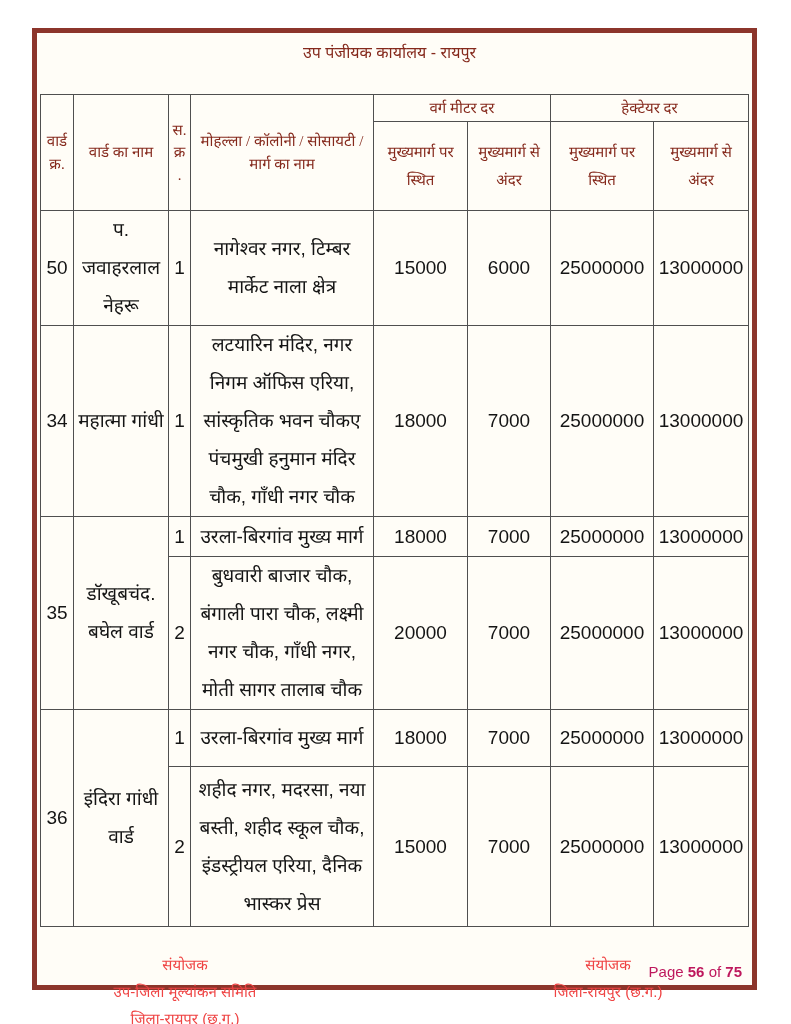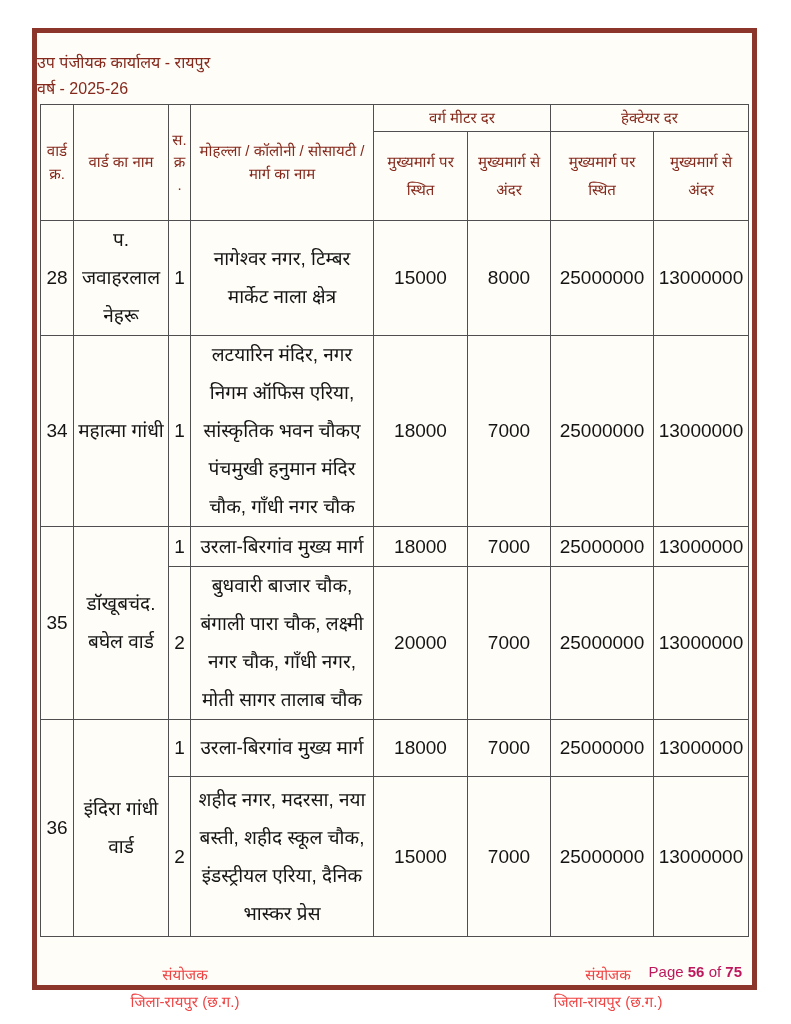--- a/index.html
+++ b/index.html
@@ -7,34 +7,34 @@
     width:791px;height:1024px;position:relative;background:#ffffff;
     font-family:"Liberation Sans","DejaVu Sans",sans-serif;
     -webkit-font-smoothing:antialiased;
   }
   .page{
     position:absolute;left:32px;top:28px;width:715px;height:952px;
     border:5px solid #8c352b;background:#fffdf7;box-sizing:content-box;
   }
   
   .doc-header{
-    text-align:left;padding:17px 10px 0 0;color:#85291c;
+    text-align:center;padding:7px 10px 0 0;color:#85291c;
     font-size:16px;line-height:1.65;height:52px;
   }
   
   table.rates{
     border-collapse:collapse;table-layout:fixed;width:708px;
     margin:2px 0 0 3px;
   }
   table.rates th, table.rates td{
     border:1px solid #4f4f4f;text-align:center;vertical-align:middle;
     overflow:hidden;padding:0 3px;box-sizing:border-box;
   }
   table.rates th{
-    color:#85291c;font-weight:normal;font-size:15px;line-height:1.9;
+    color:#85291c;font-weight:normal;font-size:15px;line-height:1.9;font-family:Liberation Serif, serif;
   }
   tr.gh{height:27px}
   tr.gh th{line-height:1.5;}
   tr.sh{height:89px}
   tr.r33{height:102px}
   tr.r34{height:166px}
   tr.r35a{height:40px}
   tr.r35b{height:130px}
   tr.r36a{height:57px}
   tr.r36b{height:160px}
@@ -57,21 +57,20 @@
   }
   .pagenum b{font-weight:bold;}
 </style>
 </head>
 <body>
 
 <div class="page">
 
   <div class="doc-header">
     <div>उप पंजीयक कार्यालय - रायपुर</div>
-    <div>वर्ष - 2025-26</div>
   </div>
 
   <table class="rates">
     <colgroup>
       <col style="width:33px">
         <col style="width:95px">
         <col style="width:22px">
         <col style="width:183px">
       <col style="width:94px">
         <col style="width:83px">
@@ -89,26 +88,26 @@
       <th colspan="2">हेक्टेयर दर</th>
     </tr>
     <tr class="sh">
       <th>मुख्यमार्ग पर स्थित</th>
       <th>मुख्यमार्ग से अंदर</th>
       <th>मुख्यमार्ग पर स्थित</th>
       <th>मुख्यमार्ग से अंदर</th>
     </tr>
 
     <tr class="r33">
-      <td>28</td>
+      <td>50</td>
       <td>प. जवाहरलाल नेहरू</td>
       <td>1</td>
       <td class="loc">नागेश्वर नगर, टिम्बर मार्केट नाला क्षेत्र</td>
       <td>15000</td>
-      <td>8000</td>
+      <td>6000</td>
       <td>25000000</td>
       <td>13000000</td>
     </tr>
 
     <tr class="r34">
       <td>34</td>
       <td>महात्मा गांधी</td>
       <td>1</td>
       <td class="loc">लटयारिन मंदिर, नगर निगम ऑफिस एरिया, सांस्कृतिक भवन चौकए पंचमुखी हनुमान मंदिर चौक, गाँधी नगर चौक</td>
       <td>18000</td>
@@ -155,20 +154,21 @@
       <td>7000</td>
       <td>25000000</td>
       <td>13000000</td>
     </tr>
   </tbody>
     </table>
 
   <div class="footer">
     <div class="fblock fleft">
       <div>संयोजक</div>
+      <div>उप-जिला मूल्यांकन समिति</div>
       <div>जिला-रायपुर (छ.ग.)</div>
     </div>
     <div class="fblock fright">
       <div>संयोजक</div>
       <div>जिला-रायपुर (छ.ग.)</div>
     </div>
   </div>
 
   <div class="pagenum">
     <span>Page</span>

